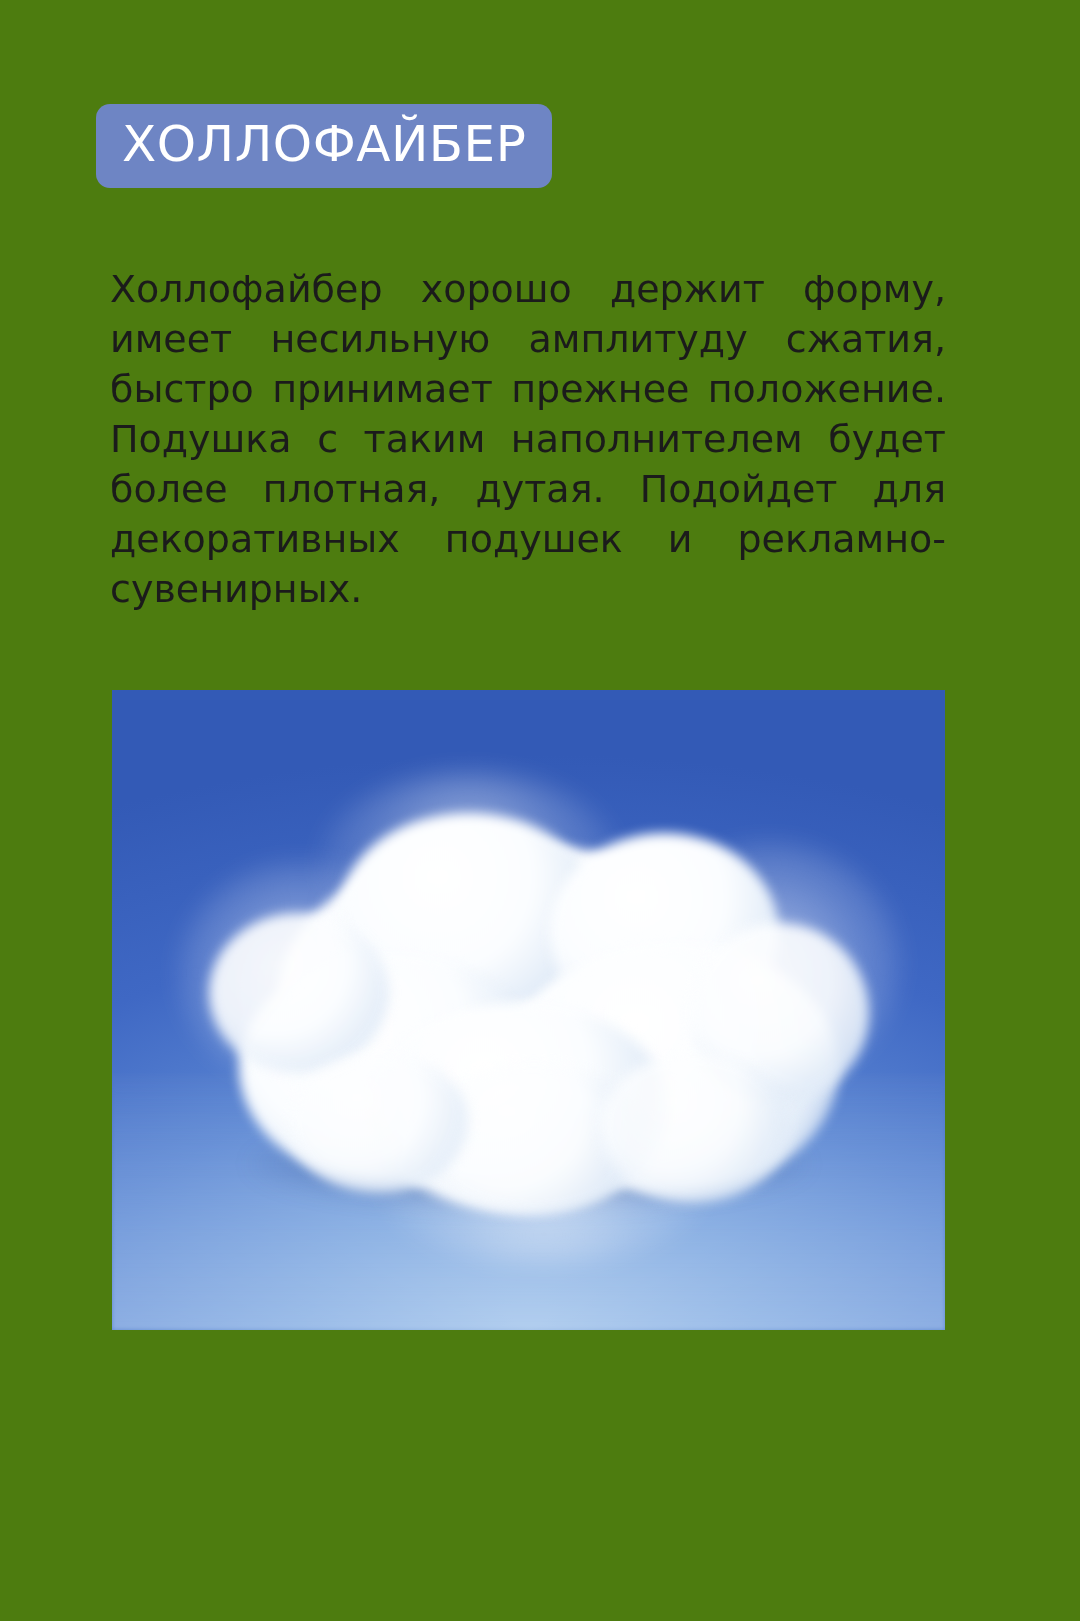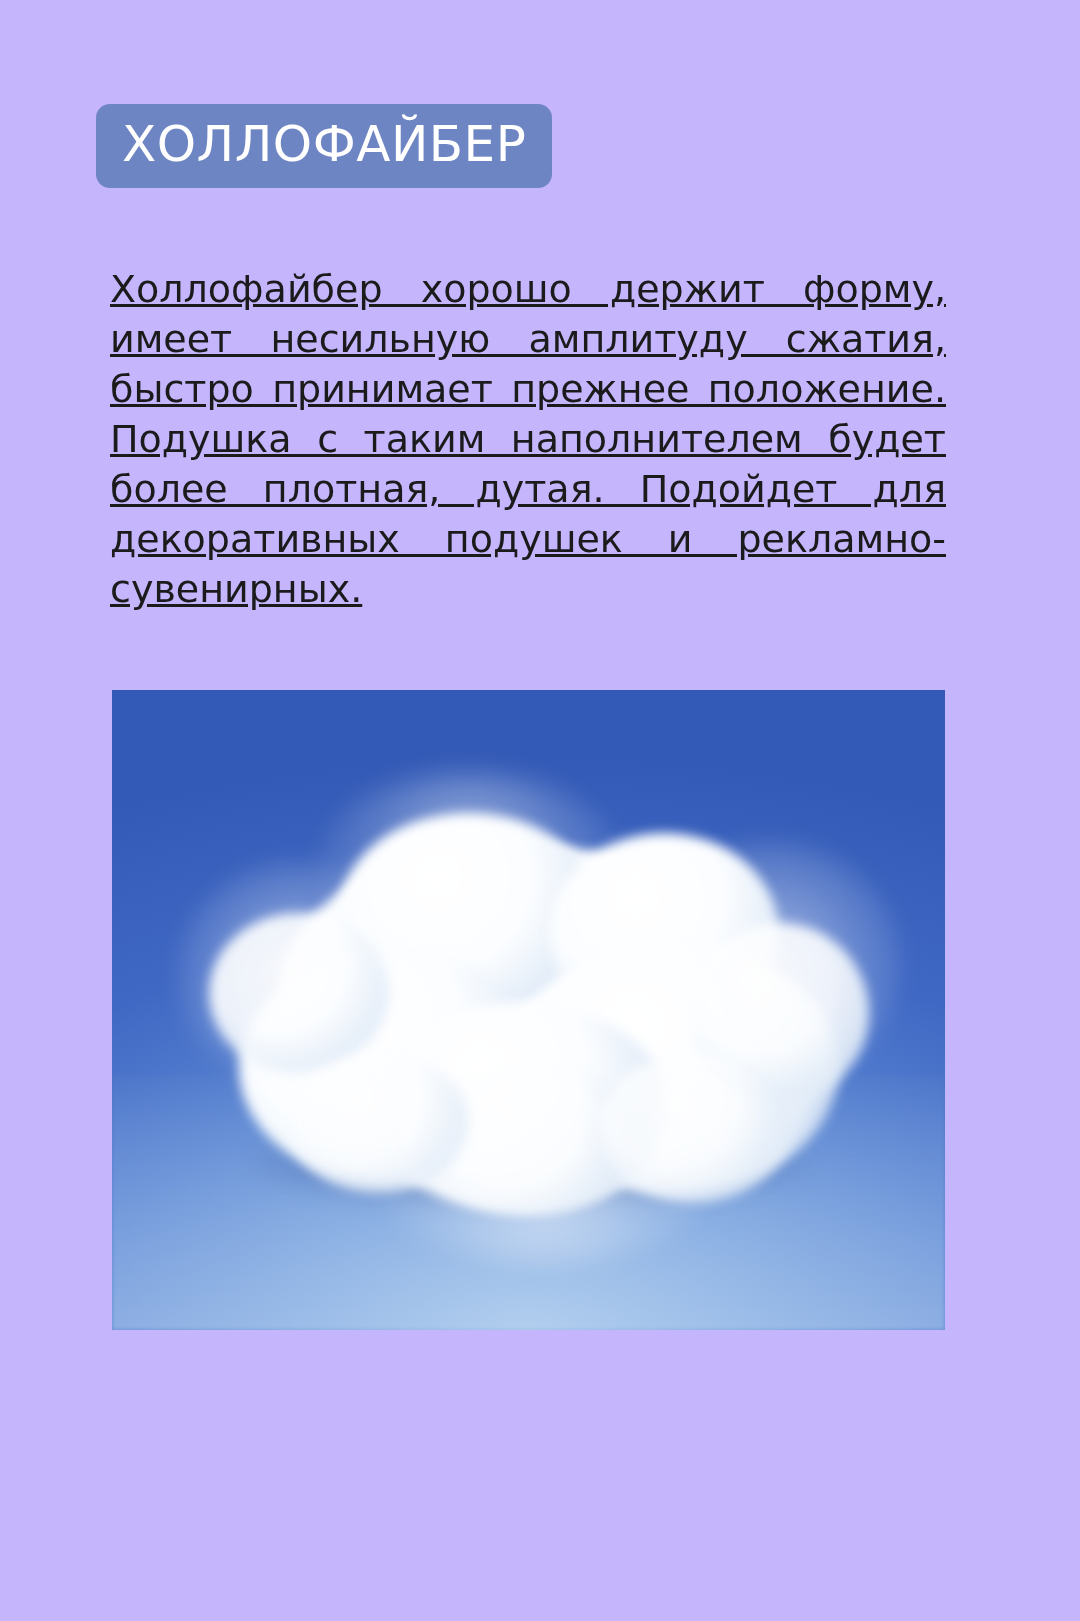--- a/index.html
+++ b/index.html
@@ -11,21 +11,21 @@
     width: 1080px;
     height: 1621px;
     position: relative;
     font-family: "DejaVu Sans", "Liberation Sans", sans-serif;
     overflow: hidden;
   }
 
   .page {
     position: absolute;
     inset: 0;
-    background: #c4b5fd;
+    background: #4d7c0f;
   }
 
   
   .title-badge {
     position: absolute;
     left: 96px;
     top: 104px;
     background: #6e85c4;
     border-radius: 14px;
     padding: 14px 26px 18px 26px;
@@ -47,21 +47,20 @@
     position: absolute;
     left: 110px;
     top: 226px;
     width: 836px;
     color: #1b1b1b;
     font-size: 38px;
     line-height: 50px;
     text-align: justify;
     text-justify: inter-word;
     font-family: "DejaVu Sans", "Liberation Sans", sans-serif;
-    text-decoration: underline;
   }
 
   
   .photo-frame {
     position: absolute;
     left: 112px;
     top: 690px;
     width: 833px;
     height: 640px;
     overflow: hidden;

